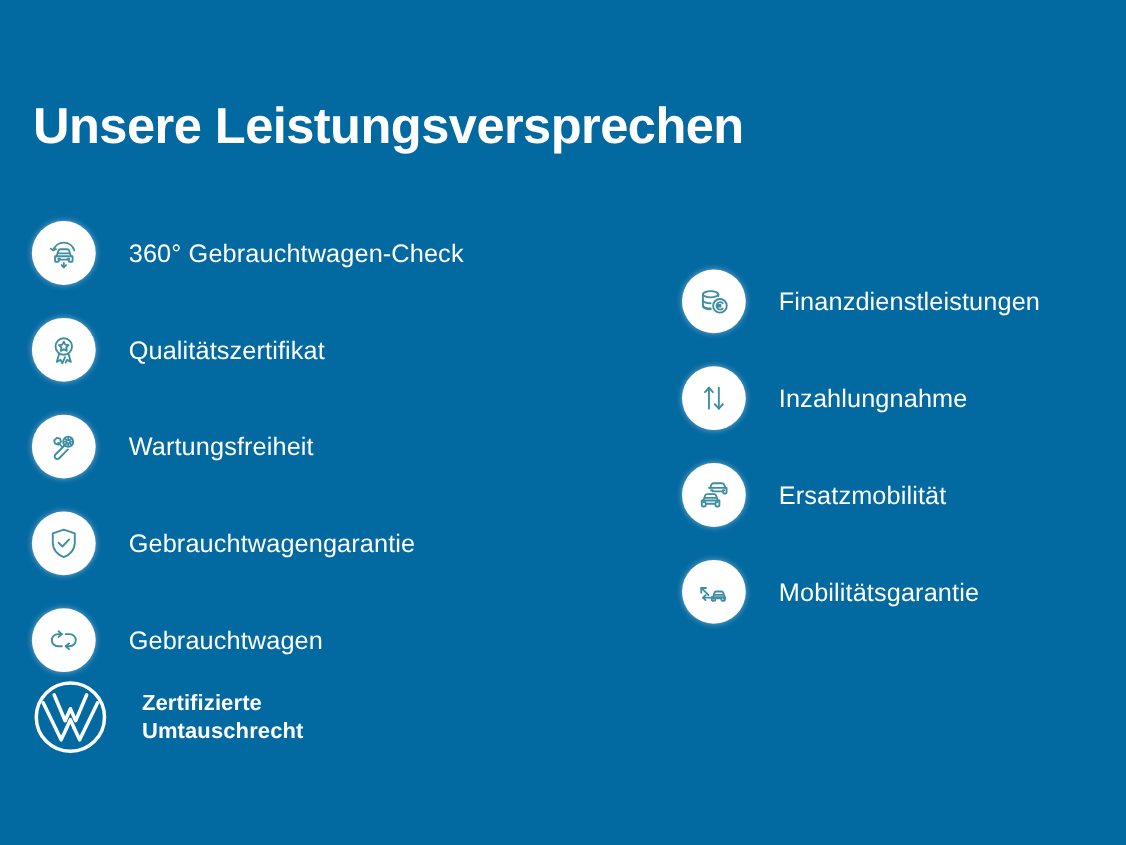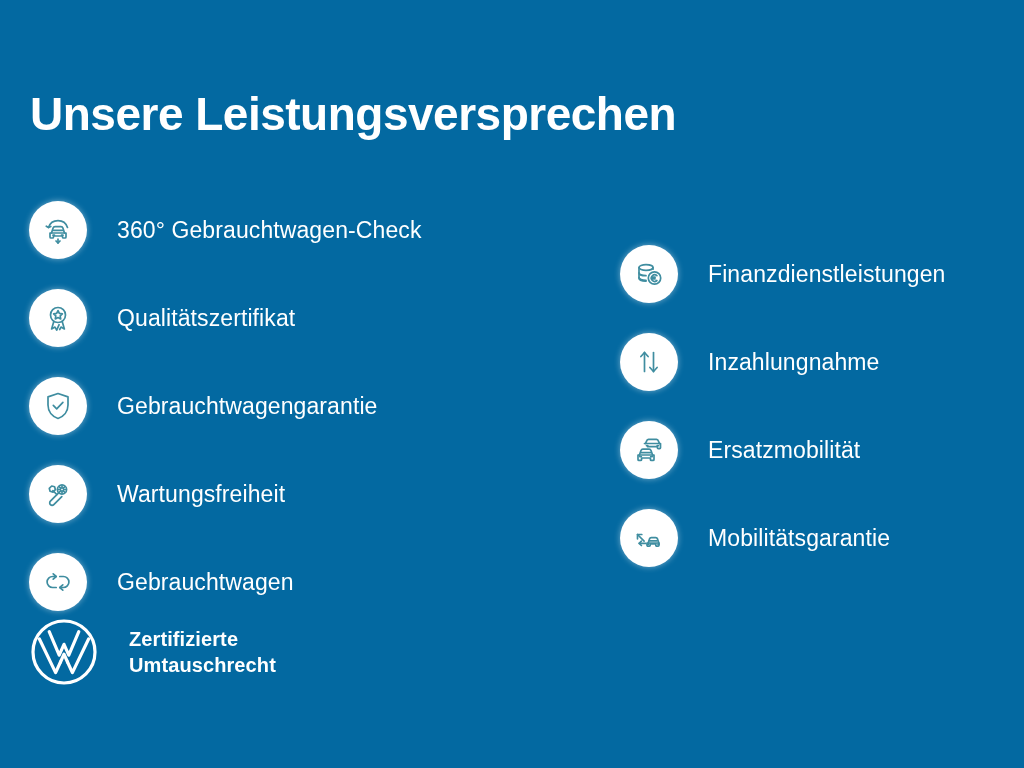--- a/index.html
+++ b/index.html
@@ -147,38 +147,38 @@
             <path d="M11.8 19.6L9.6 27l3.4-1.9 1.7 3.1 2.4-5.5"></path>
             <path d="M20.2 19.6l2.2 7.4-3.4-1.9-1.3 2.4"></path>
           </svg>
         </span>
         <span class="promise-label">Qualitätszertifikat</span>
       </div>
 
       <div class="promise-row">
         <span class="icon-badge">
           <svg viewBox="0 0 32 32">
-            <path d="M16 3.5l10 3.4v8.2c0 6.4-4.2 11.4-10 13.4-5.8-2-10-7-10-13.4V6.9z"></path>
-            <path d="M11.3 15.4l3.4 3.4 6.2-6.4"></path>
-          </svg>
-        </span>
-        <span class="promise-label">Gebrauchtwagengarantie</span>
-      </div>
-
-      <div class="promise-row">
-        <span class="icon-badge">
-          <svg viewBox="0 0 32 32">
             <circle cx="20" cy="11.5" r="4.6"></circle>
             <path d="M20 7.8v2.2M20 13v2.2M16.3 11.5h2.1M21.6 11.5h2.1M17.4 8.9l1.5 1.5M21.1 12.6l1.5 1.5M22.6 8.9l-1.5 1.5M18.9 12.6l-1.5 1.5"></path>
             <path d="M16.4 15.2l-8 8a2.4 2.4 0 1 0 3.4 3.4l8-8"></path>
             <path d="M12.6 8.8l-2.9-.8-2.4 2.4.8 2.9 2.9.8 2.4-2.4z"></path>
             <path d="M10.9 12.6l3.9 3.9"></path>
           </svg>
         </span>
         <span class="promise-label">Wartungsfreiheit</span>
+      </div>
+
+      <div class="promise-row">
+        <span class="icon-badge">
+          <svg viewBox="0 0 32 32">
+            <path d="M16 3.5l10 3.4v8.2c0 6.4-4.2 11.4-10 13.4-5.8-2-10-7-10-13.4V6.9z"></path>
+            <path d="M11.3 15.4l3.4 3.4 6.2-6.4"></path>
+          </svg>
+        </span>
+        <span class="promise-label">Gebrauchtwagengarantie</span>
       </div>
 
       <div class="promise-row">
         <span class="icon-badge">
           <svg viewBox="0 0 32 32">
             <path d="M14.2 10.5h-3.6a5.5 5.5 0 0 0 0 11h3.6"></path>
             <path d="M14.2 10.5l-3-2.6M14.2 10.5l-3 2.6"></path>
             <path d="M17.8 21.5h3.6a5.5 5.5 0 0 0 0-11h-3.6"></path>
             <path d="M17.8 21.5l3 2.6M17.8 21.5l3-2.6"></path>
           </svg>

